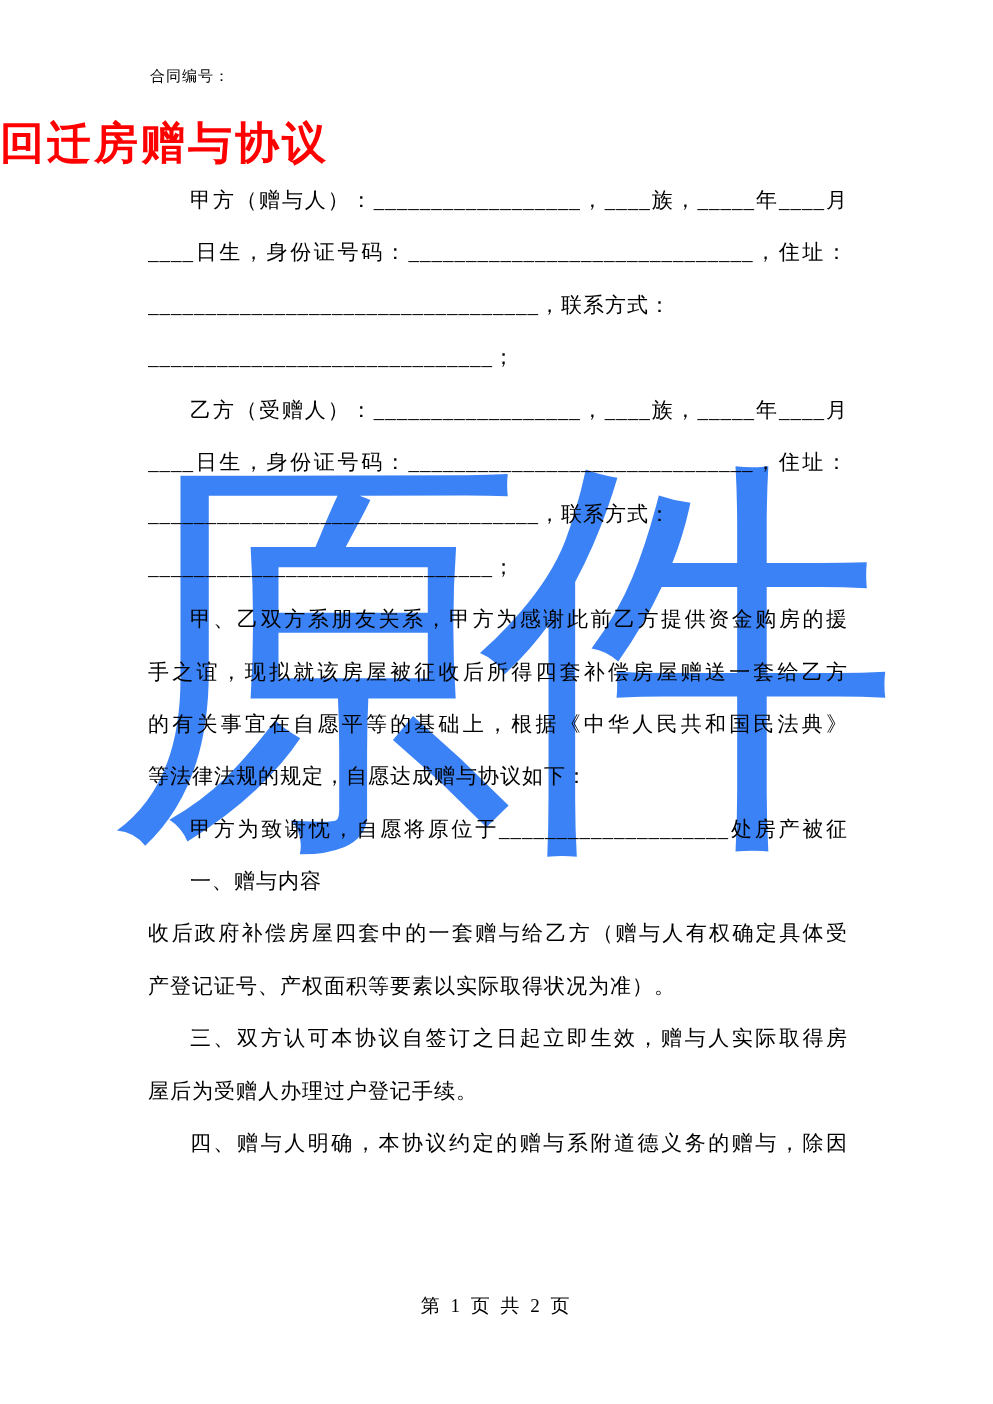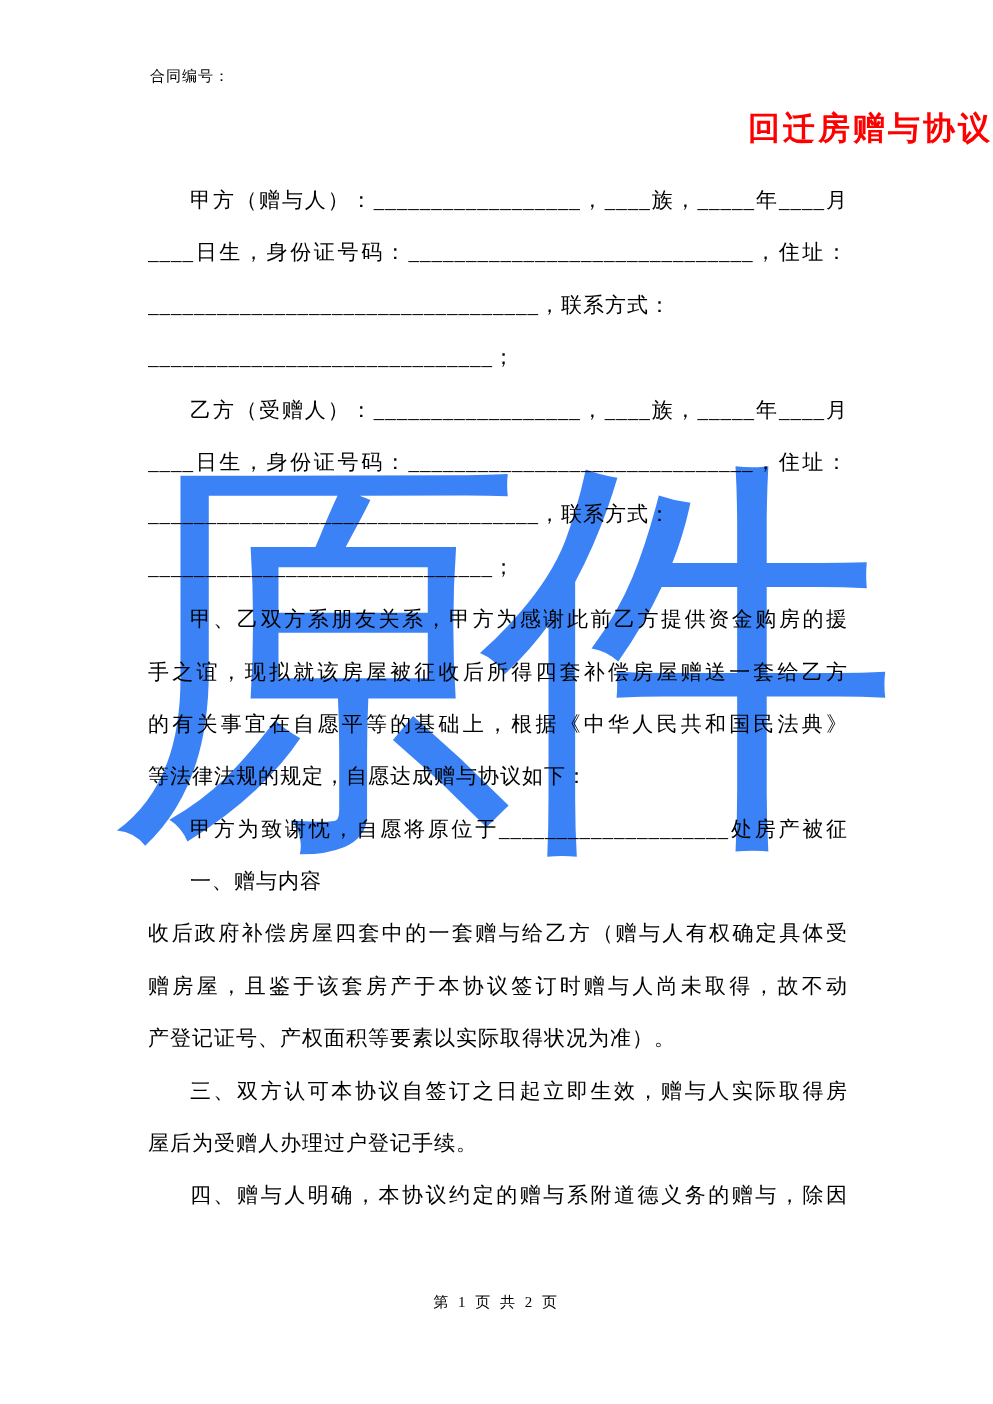--- a/index.html
+++ b/index.html
@@ -40,23 +40,23 @@
     top: 67px;
     font-size: 15px;
     letter-spacing: 1px;
     font-family: "Liberation Sans", sans-serif;
     text-align: center;
   }
   .title {
     position: absolute;
     left: 0;
     right: 0;
-    top: 112px;
-    text-align: right;
-    font-size: 32px;
+    top: 122px;
+    text-align: left;
+    font-size: 44px;
     font-weight: bold;
     letter-spacing: 3px;
     line-height: 1;
   }
   .content {
     position: absolute;
     left: 148px;
     top: 174px;
     width: 700px;
     font-size: 21px;
@@ -76,21 +76,21 @@
   }
   .line.indent {
     padding-left: 42px;
   }
   .footer {
     position: absolute;
     left: 0;
     right: 0;
     top: 1293px;
     text-align: center;
-    font-size: 15px;
+    font-size: 19px;
     letter-spacing: 3px;
   }
 </style>
 </head>
 <body>
 
 <div class="page">
 
   <div class="watermark" style="color: #3b82f6;">原件</div>
 
@@ -125,21 +125,20 @@
         <div class="line j">的有关事宜在自愿平等的基础上，根据《中华人民共和国民法典》</div>
 
         <div class="line">等法律法规的规定，自愿达成赠与协议如下：</div>
 
         <div class="line indent j">甲方为致谢忱，自愿将原位于____________________处房产被征</div>
 
         <div class="line indent">一、赠与内容</div>
 
         <div class="line j">收后政府补偿房屋四套中的一套赠与给乙方（赠与人有权确定具体受</div>
 
-        <div class="line j">赠房屋，且鉴于该套房产于本协议签订时赠与人尚未取得，故不动</div>
 
         <div class="line">产登记证号、产权面积等要素以实际取得状况为准）。</div>
 
 
         <div class="line indent j">三、双方认可本协议自签订之日起立即生效，赠与人实际取得房</div>
 
         <div class="line">屋后为受赠人办理过户登记手续。</div>
 
         <div class="line indent j">四、赠与人明确，本协议约定的赠与系附道德义务的赠与，除因</div>
       </div>

